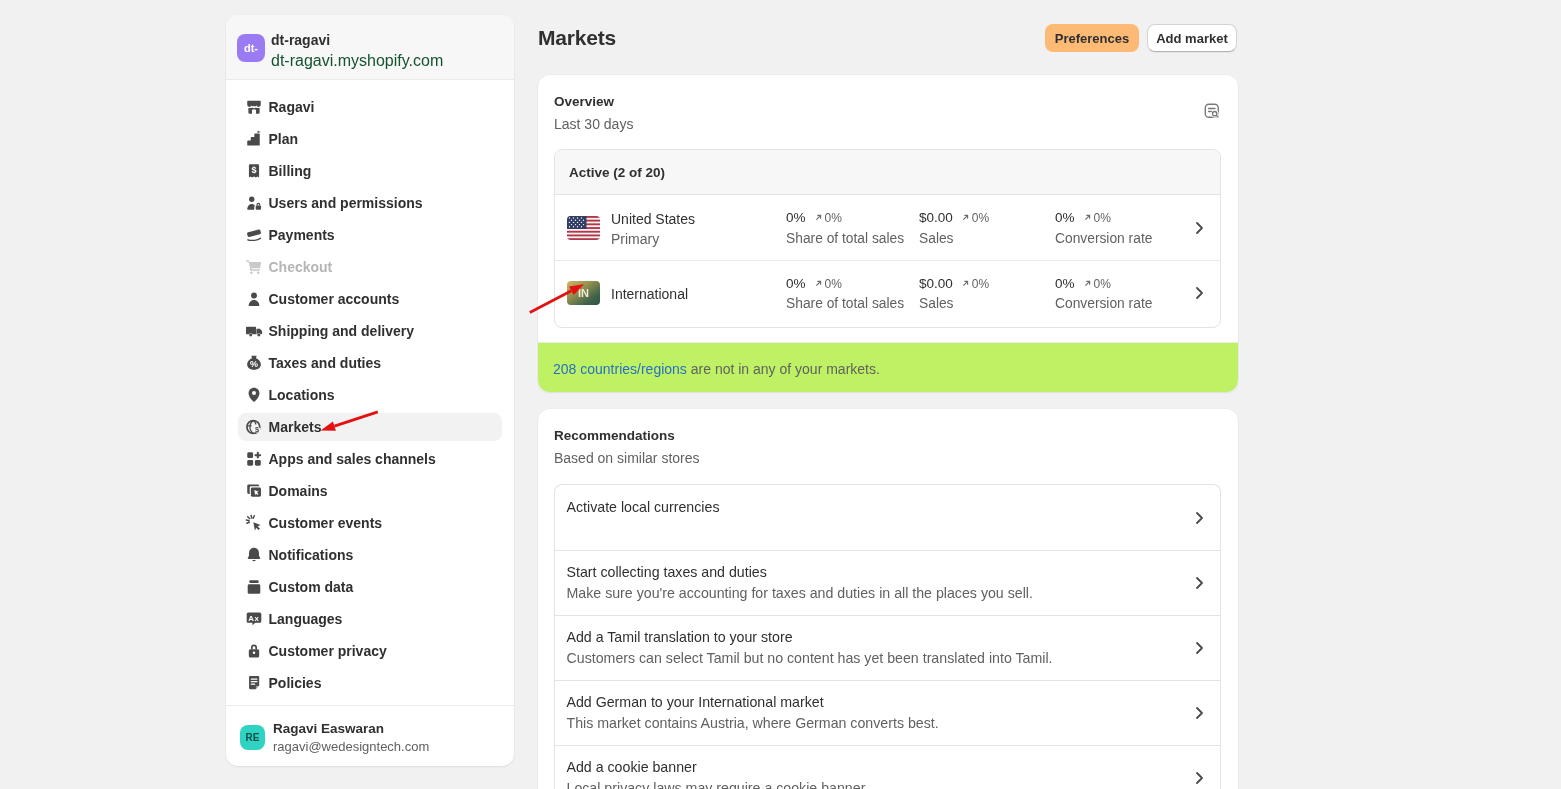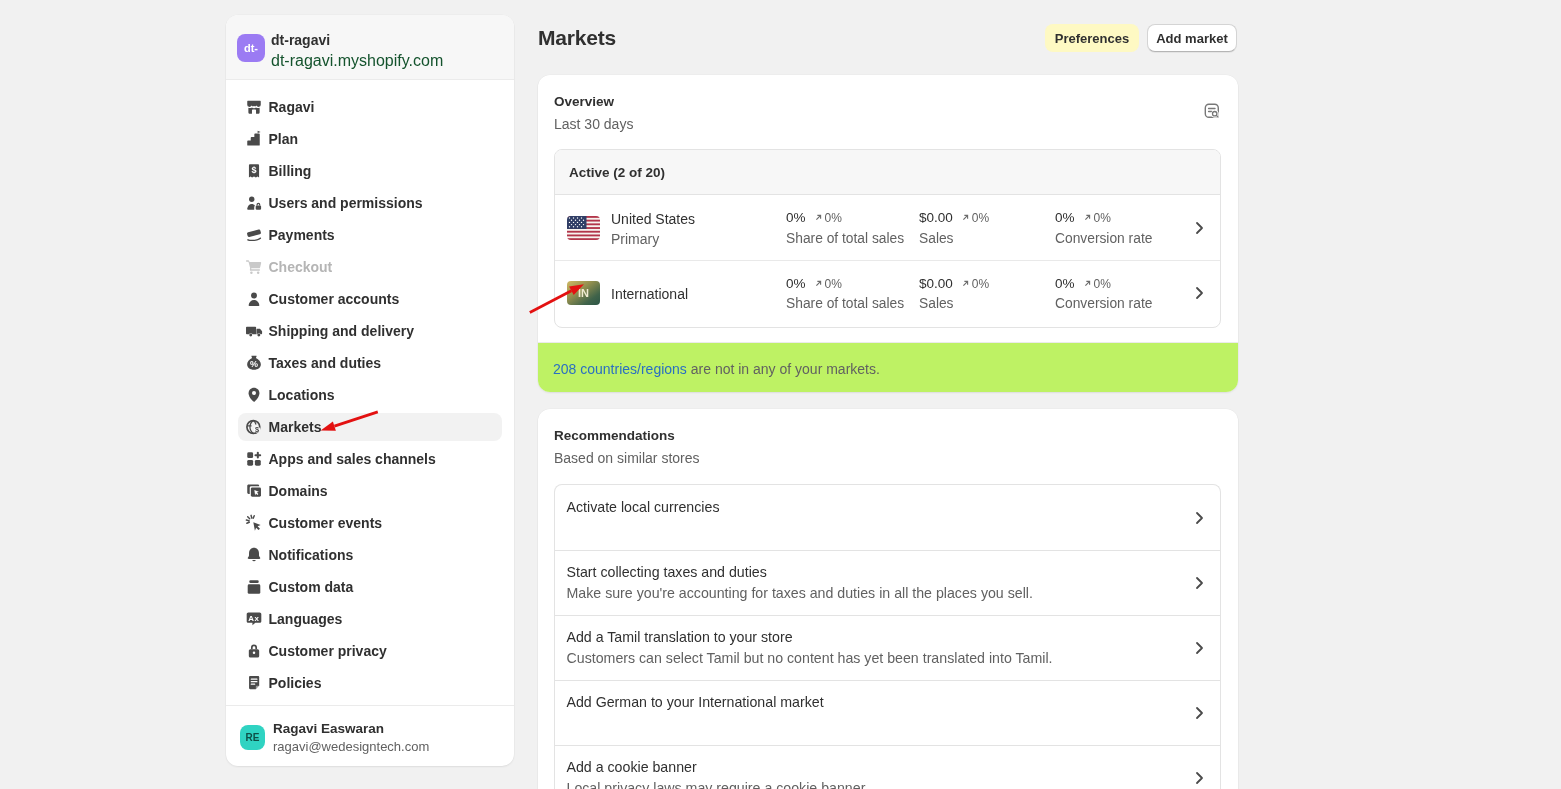--- a/index.html
+++ b/index.html
@@ -21,21 +21,21 @@
 .ni.sel { background:#f2f2f2; }
 .ni.dis { color:#b5b5b5; }
 #sbfoot { position:absolute; left:0; right:0; top:690px; height:61px; border-top:1px solid #ebebeb; }
 #reava { position:absolute; left:14px; top:19px; width:25px; height:25px; border-radius:8px; background:#2fd3c2; color:#0d4f47; font-size:10px; font-weight:700; text-align:center; line-height:25px; }
 #rename { position:absolute; left:47px; top:15px; font-size:13.5px; font-weight:700; }
 #reemail { position:absolute; left:47px; top:33px; font-size:13px; color:#616161; }
 
 
 #title { left:538px; top:26px; font-size:21px; font-weight:700; letter-spacing:-.2px; }
 .btn { position:absolute; top:24px; height:28px; border-radius:8px; font-size:13px; font-weight:600; color:#303030; display:flex; align-items:center; justify-content:center; }
-#btnpref { left:1045px; width:94px; background:#fef9c3; }
+#btnpref { left:1045px; width:94px; background:#fdba74; }
 #btnadd { left:1147px; width:90px; background:#fff; border:1px solid #d4d4d4; border-bottom-color:#b5b5b5; box-shadow:0 1px 0 rgba(0,0,0,.05); }
 
 
 #ov { left:538px; top:75px; width:700px; height:317px; }
 #ovfoot { position:absolute; left:0; right:0; bottom:0; height:50px; background:#bef264; border-top:1px solid #ebebeb; border-radius:0 0 12px 12px; }
 #tbl { position:absolute; left:16px; top:74px; width:667px; height:179px; border:1px solid #e3e3e3; border-radius:8px; }
 #tblhead { position:absolute; left:0; right:0; top:0; height:45px; background:#f7f7f7; border-bottom:1px solid #e3e3e3; border-radius:7px 7px 0 0; }
 .statv { font-size:13.5px; color:#303030; white-space:nowrap; display:flex; align-items:center; }
 .statd { font-size:12px; color:#616161; margin-left:9px; display:flex; align-items:center; }
 .statd svg { margin-right:3px; }
@@ -353,20 +353,21 @@
       <div class="rrow" style="top:130px;">
         <div class="t">Add a Tamil translation to your store</div>
         <div class="s">Customers can select Tamil but no content has yet been translated into Tamil.</div>
         <svg class="chev" style="left:640px; top:26px;" viewBox="0 0 9 14">
           <path d="M2 2l5 5-5 5" fill="none" stroke="#4a4a4a" stroke-width="1.8" stroke-linecap="round" stroke-linejoin="round"></path>
         </svg>
       </div>
       <div class="rdiv" style="top:195px;"></div>
       <div class="rrow" style="top:195px;">
         <div class="t">Add German to your International market</div>
+        <div class="s">This market contains Austria, where German converts best.</div>
         <svg class="chev" style="left:640px; top:26px;" viewBox="0 0 9 14">
           <path d="M2 2l5 5-5 5" fill="none" stroke="#4a4a4a" stroke-width="1.8" stroke-linecap="round" stroke-linejoin="round"></path>
         </svg>
       </div>
       <div class="rdiv" style="top:260px;"></div>
       <div class="rrow" style="top:260px;">
         <div class="t">Add a cookie banner</div>
         <div class="s">Local privacy laws may require a cookie banner.</div>
         <svg class="chev" style="left:640px; top:26px;" viewBox="0 0 9 14">
           <path d="M2 2l5 5-5 5" fill="none" stroke="#4a4a4a" stroke-width="1.8" stroke-linecap="round" stroke-linejoin="round"></path>

